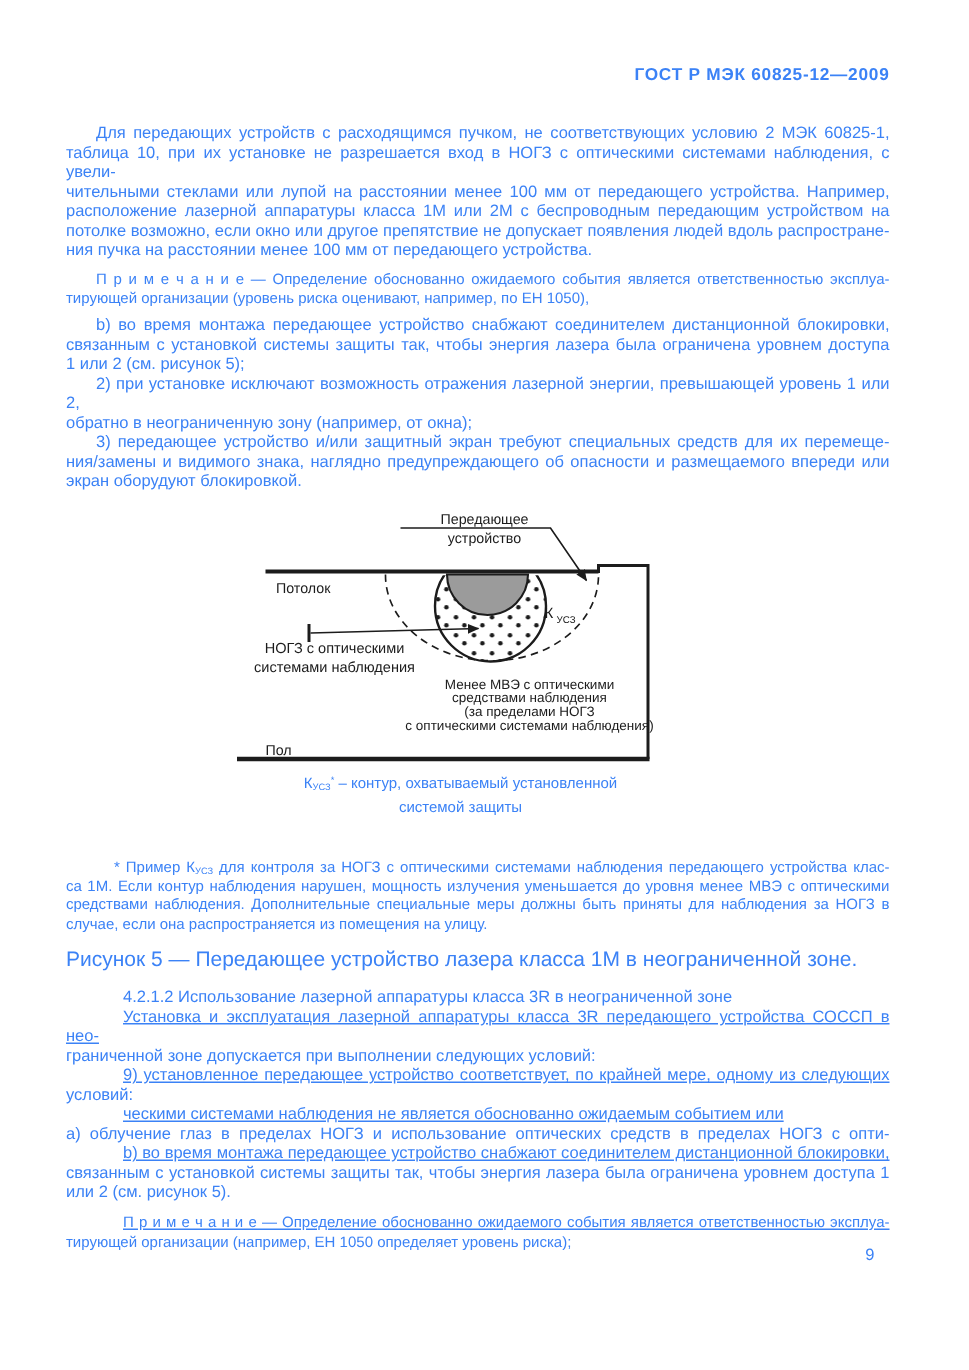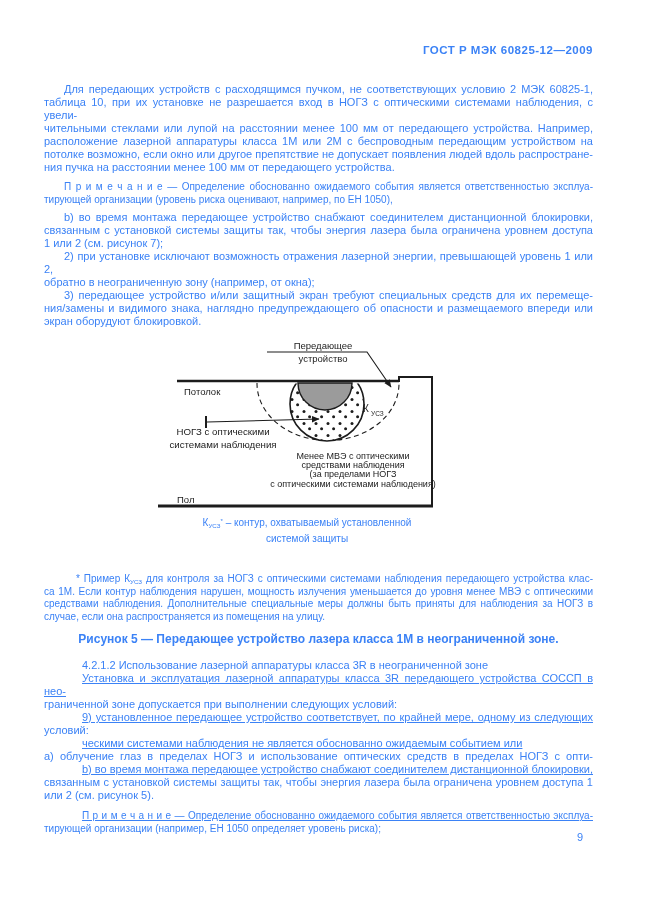--- a/index.html
+++ b/index.html
@@ -16,21 +16,21 @@
   .col1{ top:83px; }
   .col2{ top:573px; }
   .para{ margin:0; }
   .para .ln{ text-align:justify; text-align-last:justify; white-space:nowrap0; }
   .para .ln-last{ text-align-last:left; }
   .ind20 .ln:first-child{ text-indent:20px; }
   .ind32 .ln:first-child{ text-indent:32px; }
   .ind38 .ln:first-child{ text-indent:38px;text-decoration:underline; }
   .small{ font-size:10px; line-height:12.5px; }
   .mt5{margin-top:5px;} .mt7{margin-top:7px;} .mt8{margin-top:8px;}
-  .figcap{ text-align:center; font-size:12px; line-height:13px; margin-top:10px;font-weight:bold; }
+  .figcap{ font-size:14px; line-height:13px; margin-top:10px; }
   .heading{ margin-top:13px; text-indent:38px; }
   sub{ font-size:0.62em; vertical-align:-0.3em; line-height:0; }
   sup{ font-size:0.62em; vertical-align:0.5em; line-height:0; }
   .figure{ position:absolute; left:133px; top:336px; width:348px; height:214px; }
   .figure svg{ position:absolute; left:0; top:0; }
   .fig-caption{
     position:absolute; left:0; top:179px; width:100%;
     text-align:center; font-size:10px; line-height:16px;
   }
   .pagenum{
@@ -55,21 +55,21 @@
         <div class="ln">потолке возможно, если окно или другое препятствие не допускает появления людей вдоль распростране-</div>
         <div class="ln ln-last">ния пучка на расстоянии менее 100 мм от передающего устройства.</div>
       </div>
     <div class="para ind20 small mt7">
         <div class="ln">П р и м е ч а н и е — Определение обоснованно ожидаемого события является ответственностью эксплуа-</div>
         <div class="ln ln-last">тирующей организации (уровень риска оценивают, например, по  ЕН 1050),</div>
       </div>
     <div class="para ind20 mt5">
         <div class="ln">b) во время монтажа передающее устройство снабжают соединителем дистанционной блокировки,</div>
         <div class="ln">связанным  с  установкой  системы  защиты так, чтобы энергия лазера была ограничена уровнем доступа</div>
-        <div class="ln ln-last">1 или 2 (см. рисунок 7);</div>
+        <div class="ln ln-last">1 или 2 (см. рисунок 5);</div>
       </div>
     <div class="para ind20">
         <div class="ln">2) при установке исключают возможность отражения лазерной энергии, превышающей уровень 1 или 2,</div>
         <div class="ln ln-last">обратно в неограниченную зону (например, от окна);</div>
       </div>
     <div class="para ind20">
         <div class="ln">3) передающее устройство и/или защитный экран требуют специальных средств для  их перемеще-</div>
         <div class="ln">ния/замены и видимого знака, наглядно предупреждающего об опасности и размещаемого впереди или</div>
         <div class="ln ln-last">экран оборудуют блокировкой.</div>
       </div>

